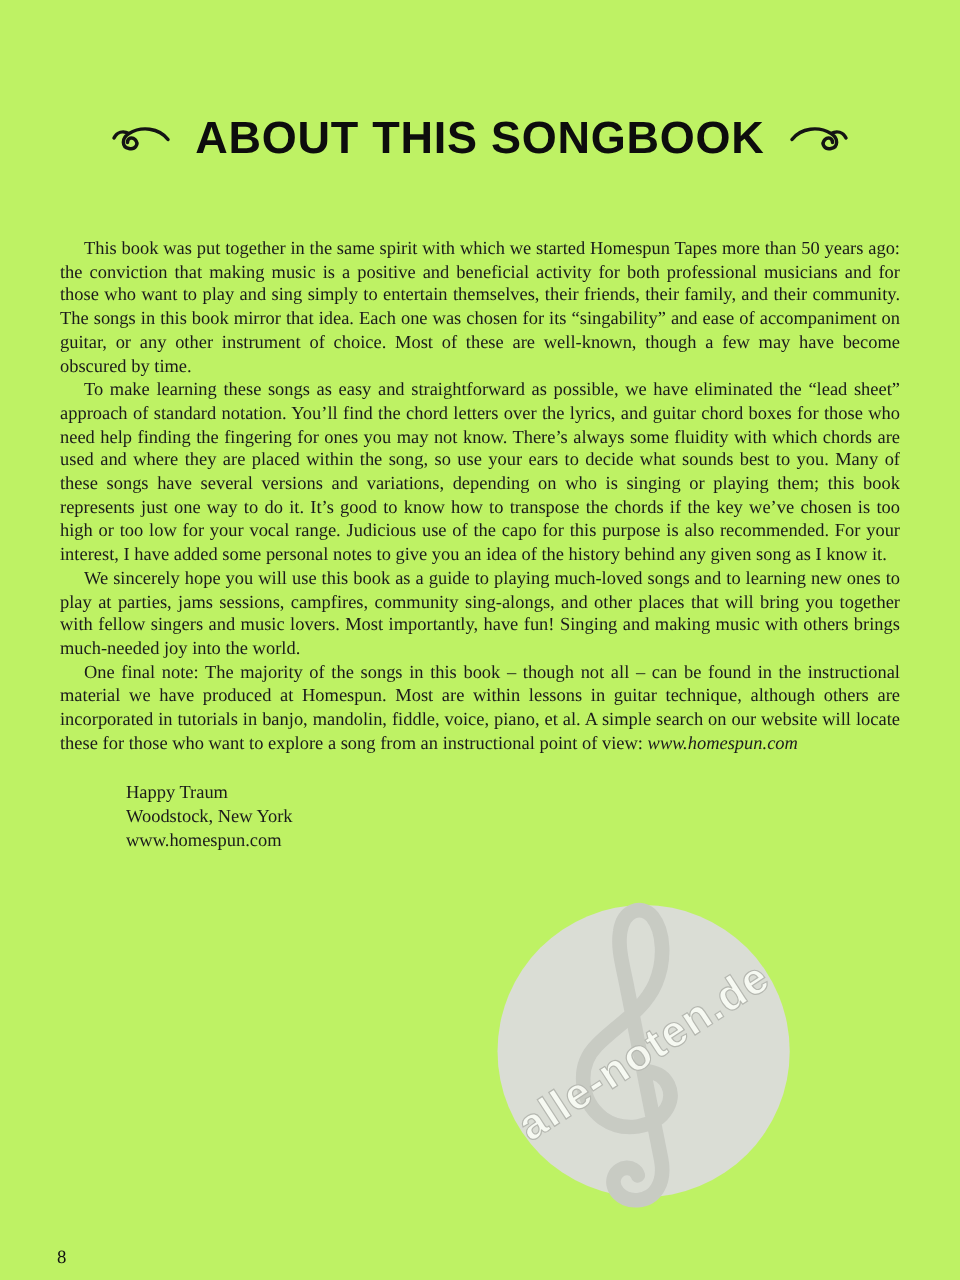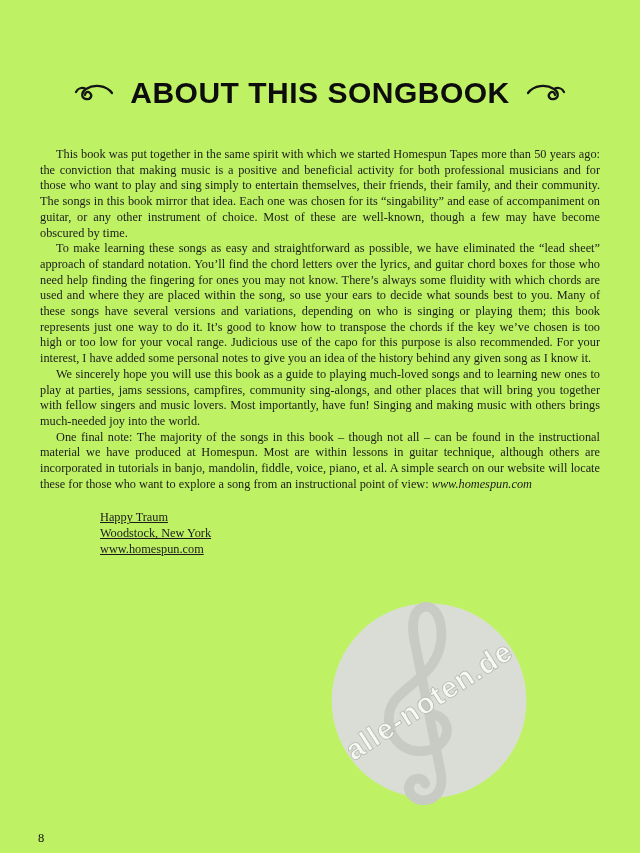--- a/index.html
+++ b/index.html
@@ -22,29 +22,29 @@
     font-size:30px; font-weight:700;
     letter-spacing:0.5px;
     color:#0d0d0d;
     white-space:nowrap;
   }
   .flourish { display:inline-block; }
   .flourish svg { display:block; }
   .flourish.flip svg { transform:scaleX(-1); }
 
   .body-text {
-    position:absolute; top:147px; left:40px; width:560px;
+    position:absolute; top:158px; left:40px; width:560px;
     font-size:12.3px; line-height:15.7px;
     text-align:justify;
     z-index:2;
   }
   .body-text p { margin:0; text-indent:16px; }
   .body-text em { font-style:italic; }
 
-  .signature { margin-top:17px; margin-left:60px;text-decoration:underline; }
+  .signature { margin-top:17px; margin-left:44px; }
   .signature div { line-height:16px; text-indent:0; }
 
   .watermark {
     position:absolute; left:320px; top:578px;
     width:224px; height:228px;
     z-index:1;
     opacity:0.95;
   }
 
   .page-number {

